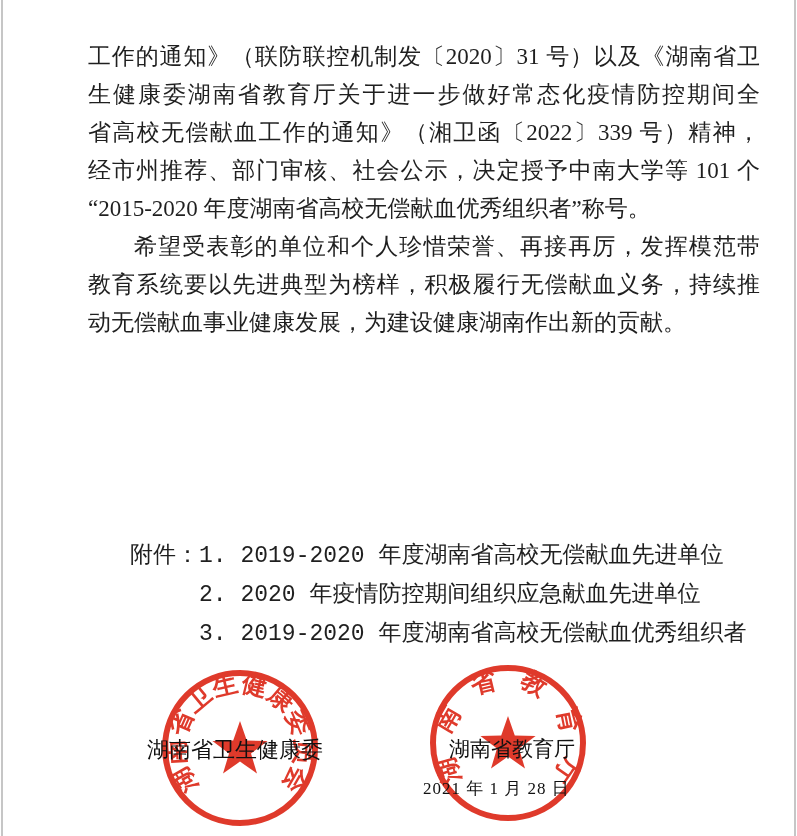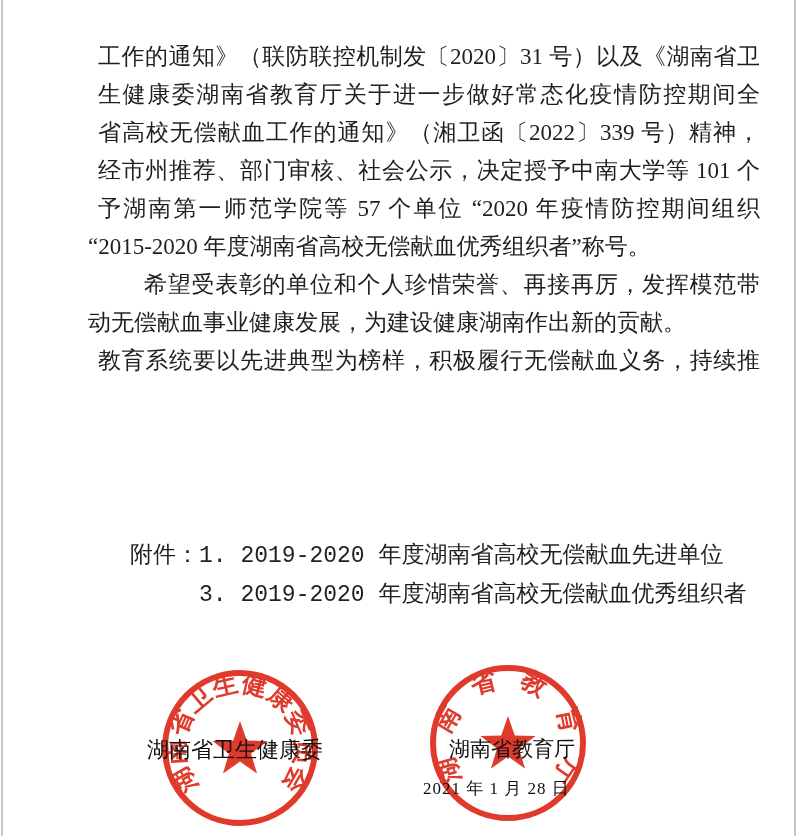--- a/index.html
+++ b/index.html
@@ -13,21 +13,21 @@
   }
   .edge{position:absolute;top:0;bottom:0;width:2px;background:#c6c6c6;}
   .edge.left{left:1px;}
   .edge.right{right:1px;}
 
   .body-text{
     position:absolute;left:88px;top:38px;width:672px;
     font-size:23px;line-height:38px;
   }
   .bline{height:38px;white-space:nowrap;}
-  .bline.j{white-space:normal;text-align:justify;text-align-last:justify;margin-left:10px;}
+  .bline.j{white-space:normal;text-align:justify;text-align-last:justify;}
   .bline.ind{text-indent:46px;}
 
   .attachments{
     position:absolute;left:130px;top:537px;
     font-size:23px;line-height:39px;font-family:Liberation Mono, monospace;
   }
   .att-row{height:39px;white-space:nowrap;}
   .att-spacer{visibility:hidden;}
   .att-num{display:inline-block;min-width:26px;}
 
@@ -58,30 +58,32 @@
 
 <div class="page">
   <div class="edge left"></div>
   <div class="edge right"></div>
 
   <div class="body-text">
     <div class="bline j">工作的通知》（联防联控机制发〔2020〕31 号）以及《湖南省卫</div>
     <div class="bline j">生健康委湖南省教育厅关于进一步做好常态化疫情防控期间全</div>
     <div class="bline j">省高校无偿献血工作的通知》（湘卫函〔2022〕339 号）精神，</div>
     <div class="bline j">经市州推荐、部门审核、社会公示，决定授予中南大学等 101 个</div>
-    <div class="bline j">予湖南第一师范学院等 57 个单位 “2020 年疫情防控期间组织</div>
     <div class="bline">“2015-2020 年度湖南省高校无偿献血优秀组织者”称号。</div>
     <div class="bline j ind">希望受表彰的单位和个人珍惜荣誉、再接再厉，发挥模范带</div>
+    <div class="bline j">教育系统要以先进典型为榜样，积极履行无偿献血义务，持续推</div>
     <div class="bline">动无偿献血事业健康发展，为建设健康湖南作出新的贡献。</div>
-    <div class="bline j">教育系统要以先进典型为榜样，积极履行无偿献血义务，持续推</div>
   </div>
 
   <div class="attachments">
     <div class="att-row">
       <span class="att-label">附件：</span><span class="att-num">1.</span> <span>2019-2020 年度湖南省高校无偿献血先进单位</span>
+    </div>
+    <div class="att-row">
+      <span class="att-spacer">附件：</span><span class="att-num">2.</span> <span>2020 年疫情防控期间组织应急献血先进单位</span>
     </div>
     <div class="att-row">
       <span class="att-spacer">附件：</span><span class="att-num">3.</span> <span>2019-2020 年度湖南省高校无偿献血优秀组织者</span>
     </div>
   </div>
 
   <svg class="seal seal-left" style="left:158px;top:666px" width="164" height="164" viewBox="0 0 164 164">
     <circle class="seal-ring" cx="82" cy="82" r="75"></circle>
     <path id="arcL" d="M 42.4 121.6 A 56 56 0 1 1 121.6 121.6" fill="none"></path>
     <text class="seal-arc"><textPath href="#arcL" startOffset="2">湖南省卫生健康委员会</textPath></text>

